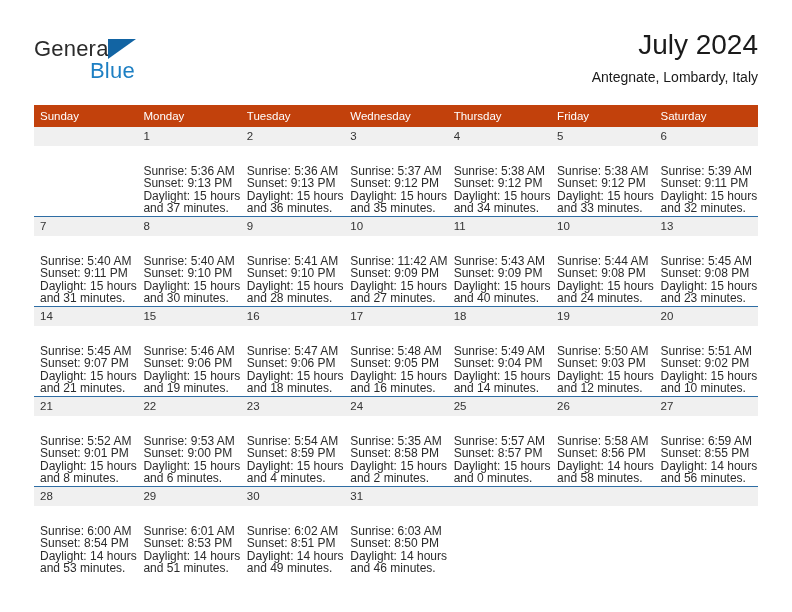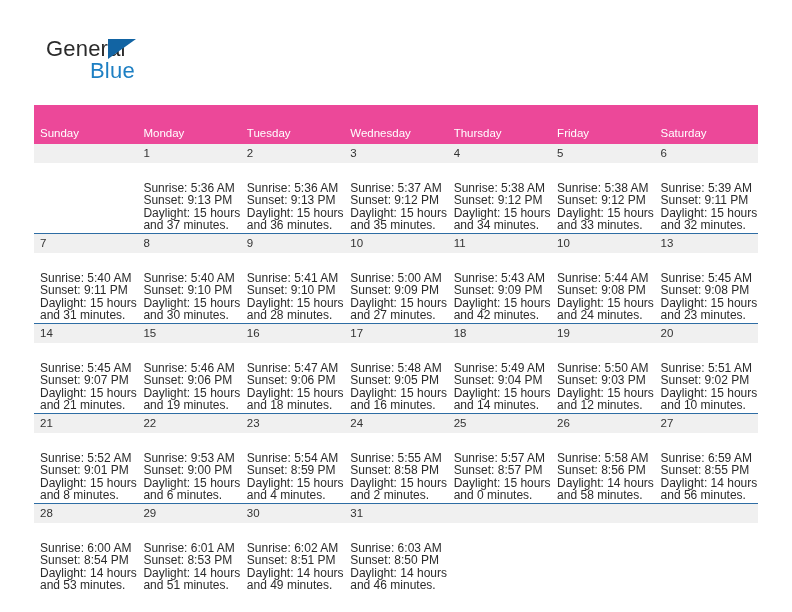--- a/index.html
+++ b/index.html
@@ -31,21 +31,21 @@
   }
   .brand {
     position: absolute;
     left: 0;
     top: 8px;
     width: 200px;
     height: 52px;
   }
   .brand-general {
     position: absolute;
-    left: 12px;
+    left: 0;
     top: 0;
     font-size: 22px;
     letter-spacing: 0.2px;
     color: #2b2b2b;
     font-family: "Liberation Sans", sans-serif;
   }
   .brand-blue {
     position: absolute;
     left: 56px;
     top: 22px;
@@ -88,26 +88,26 @@
   
   .calendar {
     position: absolute;
     left: 34px;
     top: 105px;
     width: 724px;
     border-collapse: collapse;
     table-layout: fixed;
   }
   .calendar th {
-    background: #ec4899;
+    background: #c2410c;
     color: #ffffff;
     font-size: 11.5px;
     font-weight: normal;
     text-align: left;
-    padding: 22px 0 5px 6px;
+    padding: 5px 0 5px 6px;
     height: 12px;
     border: none;
   }
   .calendar td {
     vertical-align: top;
     padding: 0;
     border: none;
     width: 103.43px;
     height: 89px;
     background: #ffffff;
@@ -146,20 +146,24 @@
 <div class="page">
 
   <div class="header">
 
     <div class="brand">
       <span class="brand-general">General</span>
       <span class="brand-triangle"></span>
       <span class="brand-blue">Blue</span>
     </div>
 
+    <div class="title-block">
+      <div class="month-title">July 2024</div>
+      <div class="location">Antegnate, Lombardy, Italy</div>
+    </div>
 
   </div>
 
   <table class="calendar">
     <thead>
       <tr>
         <th>Sunday</th>
         <th>Monday</th>
         <th>Tuesday</th>
         <th>Wednesday</th>
@@ -252,33 +256,33 @@
             <div class="info">
               <div>Sunrise: 5:41 AM</div>
               <div>Sunset: 9:10 PM</div>
               <div>Daylight: 15 hours</div>
               <div>and 28 minutes.</div>
             </div>
           </td>
           <td>
             <div class="daynum">10</div>
             <div class="info">
-              <div>Sunrise: 5:00 AM</div>
+              <div>Sunrise: 11:42 AM</div>
               <div>Sunset: 9:09 PM</div>
               <div>Daylight: 15 hours</div>
               <div>and 27 minutes.</div>
             </div>
           </td>
           <td>
             <div class="daynum">11</div>
             <div class="info">
               <div>Sunrise: 5:43 AM</div>
               <div>Sunset: 9:09 PM</div>
               <div>Daylight: 15 hours</div>
-              <div>and 42 minutes.</div>
+              <div>and 40 minutes.</div>
             </div>
           </td>
           <td>
             <div class="daynum">10</div>
             <div class="info">
               <div>Sunrise: 5:44 AM</div>
               <div>Sunset: 9:08 PM</div>
               <div>Daylight: 15 hours</div>
               <div>and 24 minutes.</div>
             </div>
@@ -382,21 +386,21 @@
             <div class="info">
               <div>Sunrise: 5:54 AM</div>
               <div>Sunset: 8:59 PM</div>
               <div>Daylight: 15 hours</div>
               <div>and 4 minutes.</div>
             </div>
           </td>
           <td>
             <div class="daynum">24</div>
             <div class="info">
-              <div>Sunrise: 5:55 AM</div>
+              <div>Sunrise: 5:35 AM</div>
               <div>Sunset: 8:58 PM</div>
               <div>Daylight: 15 hours</div>
               <div>and 2 minutes.</div>
             </div>
           </td>
           <td>
             <div class="daynum">25</div>
             <div class="info">
               <div>Sunrise: 5:57 AM</div>
               <div>Sunset: 8:57 PM</div>

